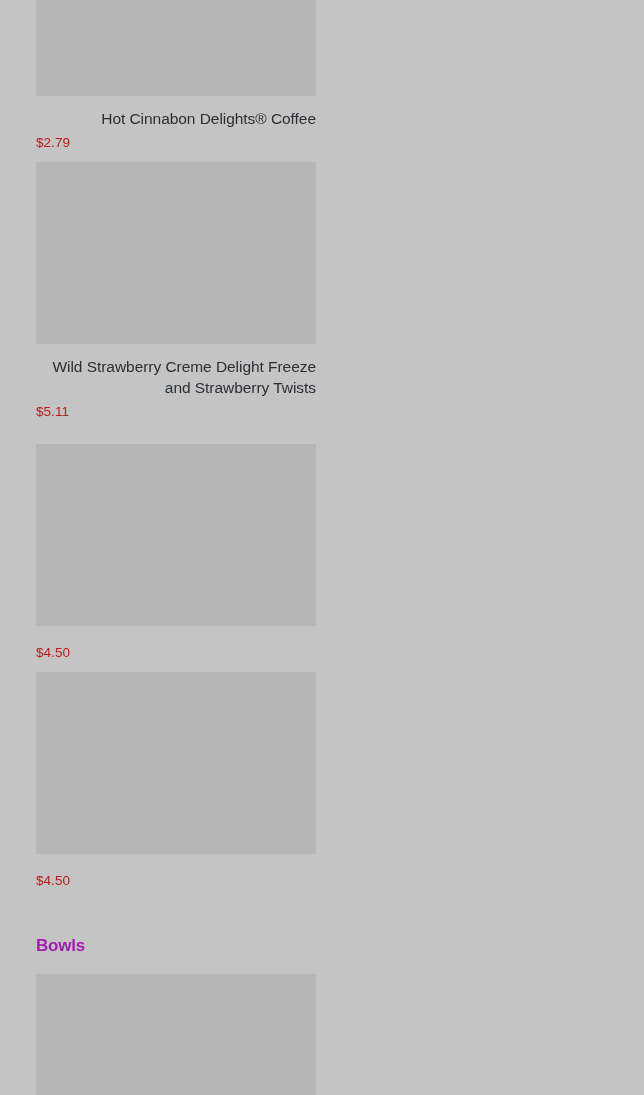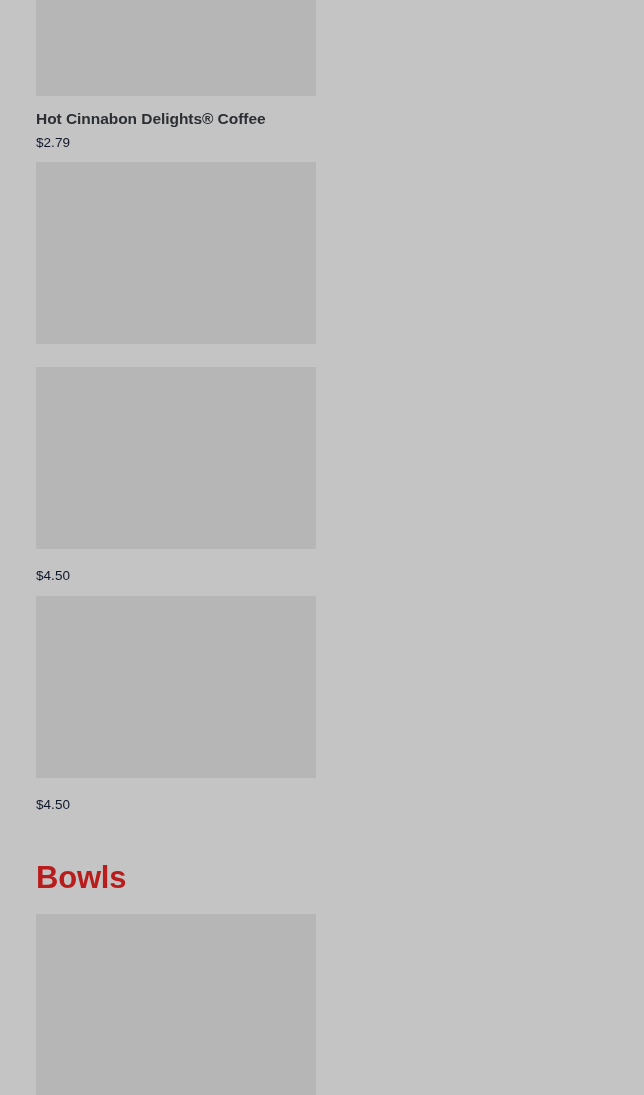--- a/index.html
+++ b/index.html
@@ -25,24 +25,24 @@
   .scroll-body {
     position: absolute;
     left: 0;
     top: -86px;
     width: 644px;
   }
   .section {
     padding: 0 36px;
   }
   .section-heading {
-    font-size: 31px;
+    font-size: 17px;
     font-weight: bold;
     letter-spacing: -0.2px;
-    color: #b91c1c;
+    color: #a21caf;
     margin: 0;
     padding: 36px 0 18px 0;
     line-height: 1.18;
   }
   .grid {
     display: flex;
     flex-wrap: wrap;
     gap: 0 27px;
   }
   .card {
@@ -57,30 +57,31 @@
     height: 182px;
     background: #b6b6b6;
     display: block;
     border: 0;
   }
   .card-body {
     padding: 13px 0 0 0;
   }
   .card-title {
     font-size: 15.5px;
-    font-weight: bold;
+    font-weight: normal;
     line-height: 1.3;
     color: #2b2e32;
     margin: 0;
     letter-spacing: -0.05px;
+    text-align: right;
   }
   .card-price {
     font-size: 13.5px;
     line-height: 1.35;
-    color: #0f172a;
+    color: #b91c1c;
     margin: 5px 0 0 0;
     letter-spacing: 0.05px;
   }
   .row-spacer {
     height: 13px;
     width: 100%;
   }
 </style>
 </head>
 <body>
@@ -94,20 +95,24 @@
         <div class="card">
           <div class="card-image"></div>
           <div class="card-body">
             <p class="card-title">Hot Cinnabon Delights® Coffee</p>
             <p class="card-price">$2.79</p>
           </div>
         </div>
 
         <div class="card">
           <div class="card-image"></div>
+          <div class="card-body">
+            <p class="card-title">Wild Strawberry Creme Delight Freeze and Strawberry Twists</p>
+            <p class="card-price">$5.11</p>
+          </div>
         </div>
 
         <div class="row-spacer"></div>
 
         <div class="card">
           <div class="card-image"></div>
           <div class="card-body">
             <p class="card-price">$4.50</p>
           </div>
         </div>

